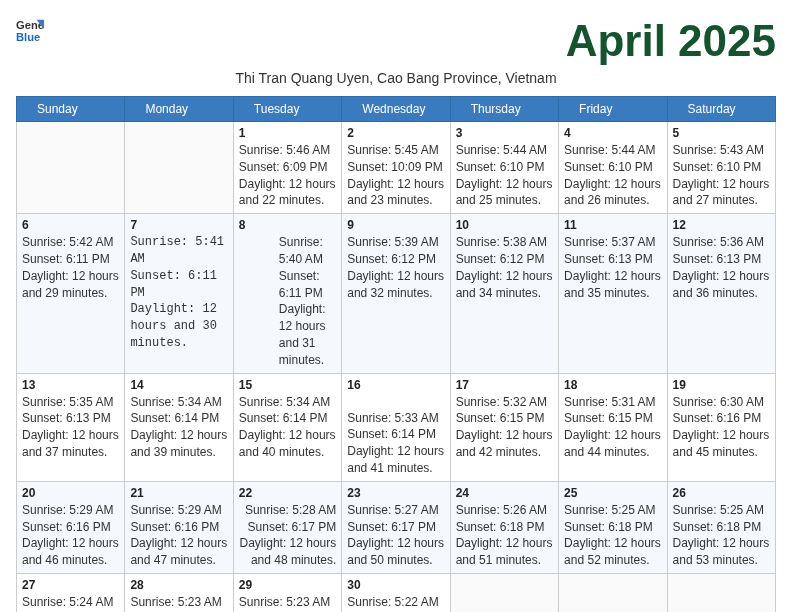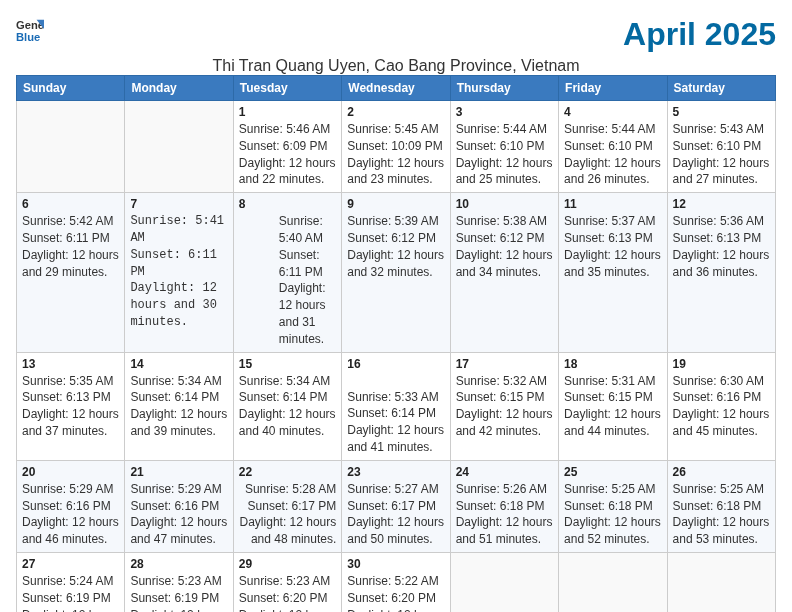--- a/index.html
+++ b/index.html
@@ -19,43 +19,44 @@
     .logo {
       display: flex;
       align-items: center;
       gap: 4px;
     }
     .logo-icon {
       width: 28px;
       height: 28px;
     }
     .title {
-      font-size: 32px;
+      font-size: 44px;
       font-weight: bold;
-      color: #0369a1;
+      color: #14532d;
       text-align: right;
     }
     .subtitle {
       text-align: center;
-      font-size: 16px;
+      font-size: 14px;
       color: #333;
+      margin-bottom: 10px;
       font-weight: 500;
     }
     .calendar {
       width: 100%;
       border-collapse: collapse;
       font-size: 11px;
     }
     .calendar th {
       background: #3a7abf;
       color: #fff;
       text-align: left;
-      padding: 5px 6px;
+      padding: 5px 20px;
       font-size: 12px;
-      font-weight: 700;
+      font-weight: 400;
       border: 1px solid #2d6aa8;
     }
     .calendar td {
       border: 1px solid #ccc;
       vertical-align: top;
       padding: 4px 5px;
       width: 108px;
       min-height: 70px;
       background: #fff;
     }

